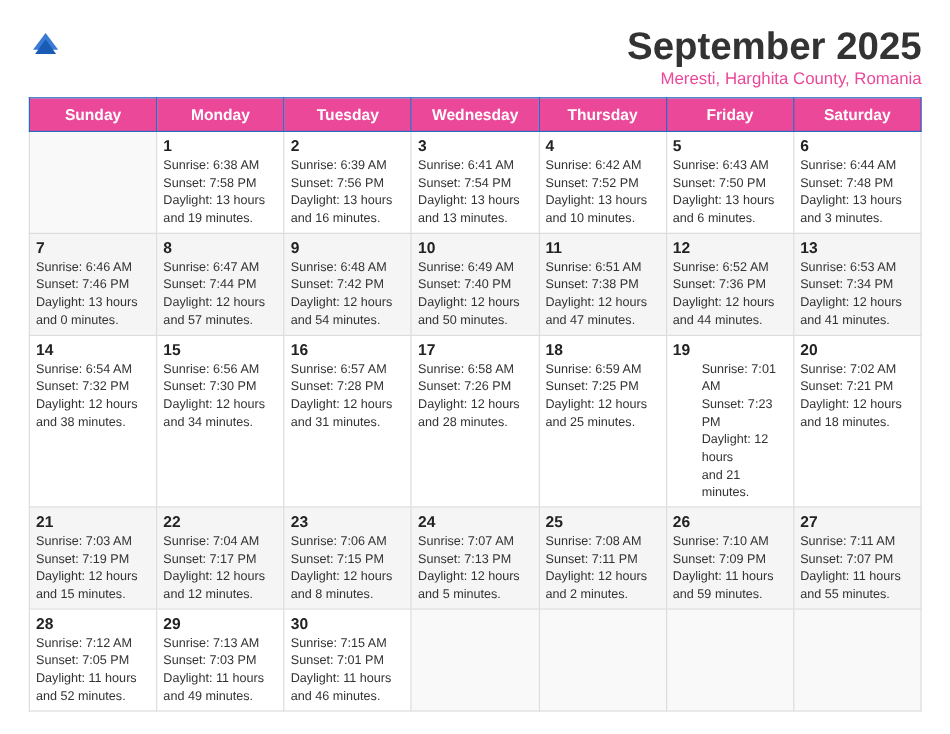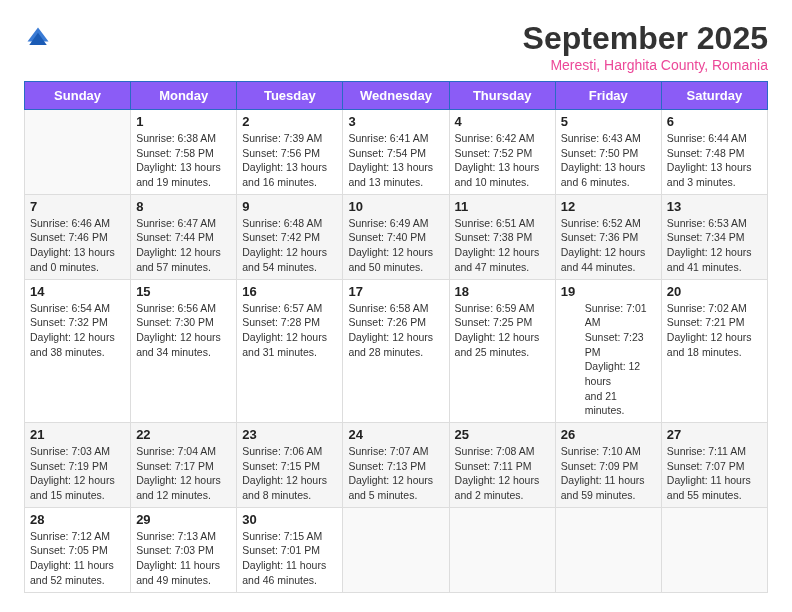--- a/index.html
+++ b/index.html
@@ -52,21 +52,21 @@
     .location {
       font-size: 14px;
       color: #ec4899;
     }
     .calendar {
       width: 100%;
       border-collapse: collapse;
       border: 1px solid #ccc;
     }
     .calendar th {
-      background-color: #8b5cf6;
+      background-color: #ec4899;
       color: #fff;
       font-size: 13px;
       font-weight: bold;
       text-align: center;
       padding: 6px 4px;
       border: 1px solid #2a6ac5;
     }
     .calendar td {
       vertical-align: top;
       border: 1px solid #ddd;
@@ -125,21 +125,21 @@
         <td class="empty"></td>
         <td>
           <div class="day-num">1</div>
           <div class="day-info" style="white-space: pre-line;">Sunrise: 6:38 AM
 Sunset: 7:58 PM
 Daylight: 13 hours
 and 19 minutes.</div>
         </td>
         <td>
           <div class="day-num">2</div>
-          <div class="day-info" style="white-space: pre-line;">Sunrise: 7:39 AM
+          <div class="day-info" style="white-space: pre-line;">Sunrise: 6:39 AM
 Sunset: 7:56 PM
 Daylight: 13 hours
 and 16 minutes.</div>
         </td>
         <td>
           <div class="day-num">3</div>
           <div class="day-info" style="white-space: pre-line;">Sunrise: 6:41 AM
 Sunset: 7:54 PM
 Daylight: 13 hours
 and 13 minutes.</div>

